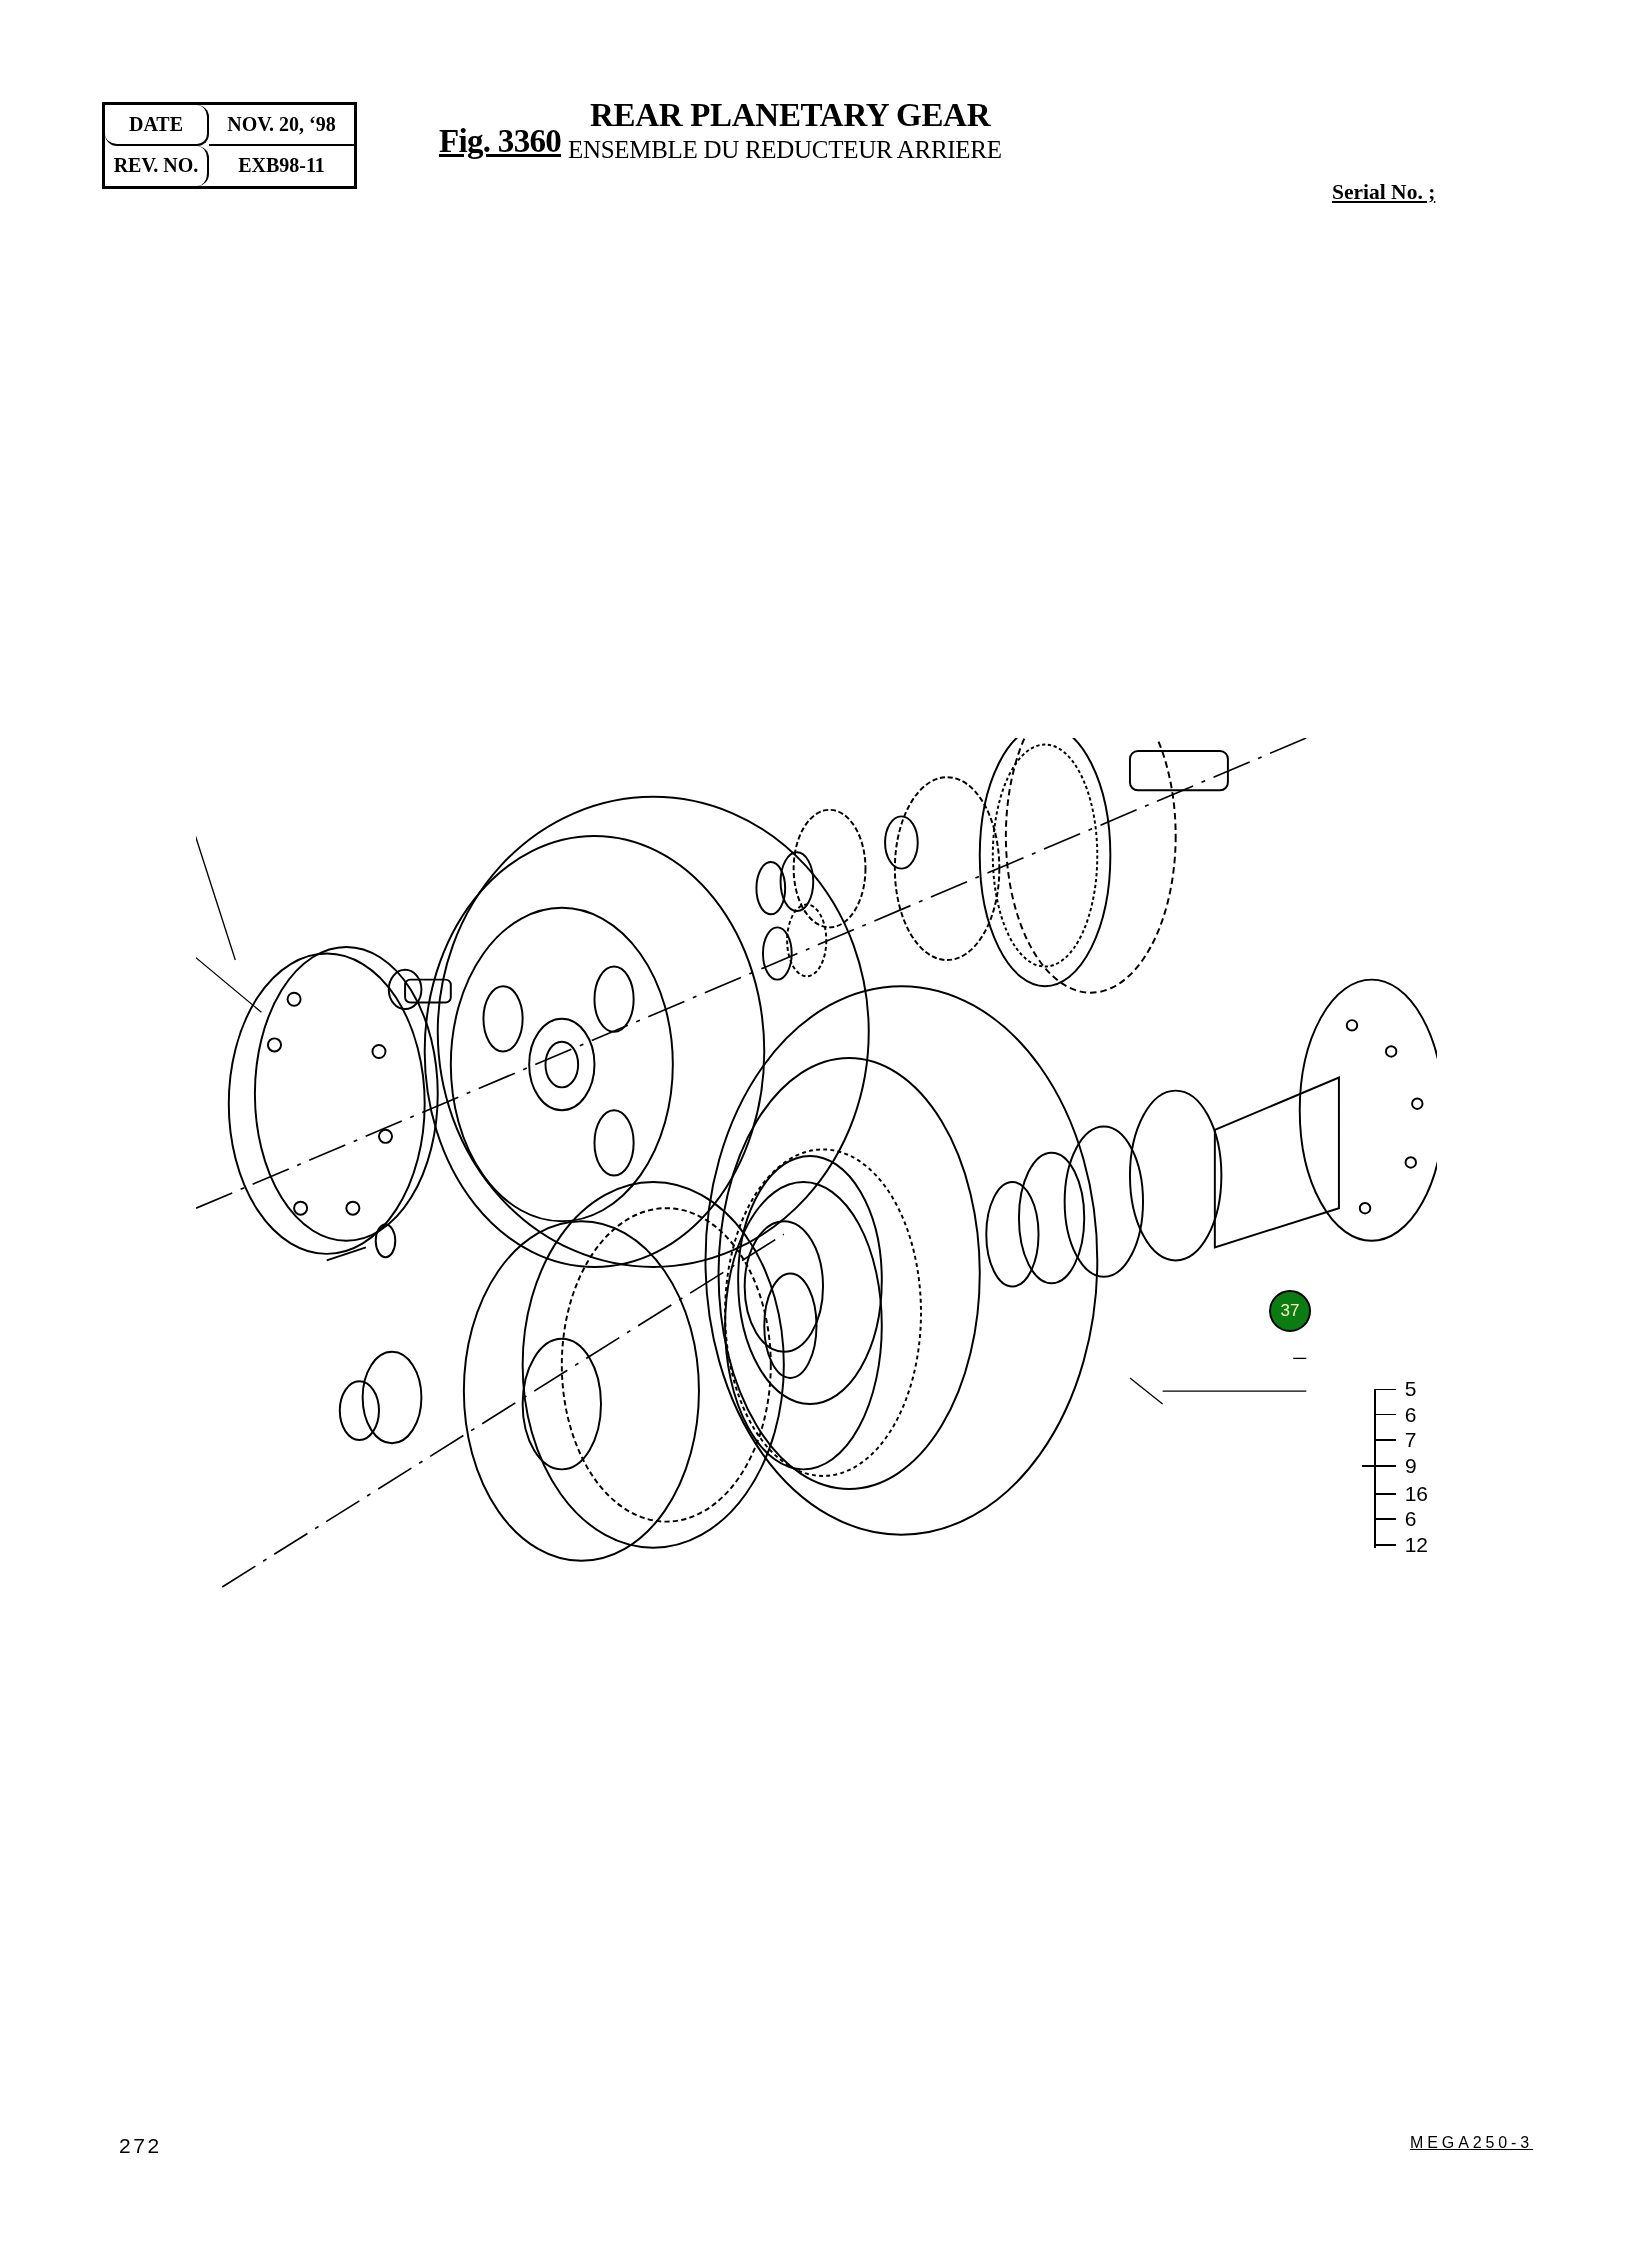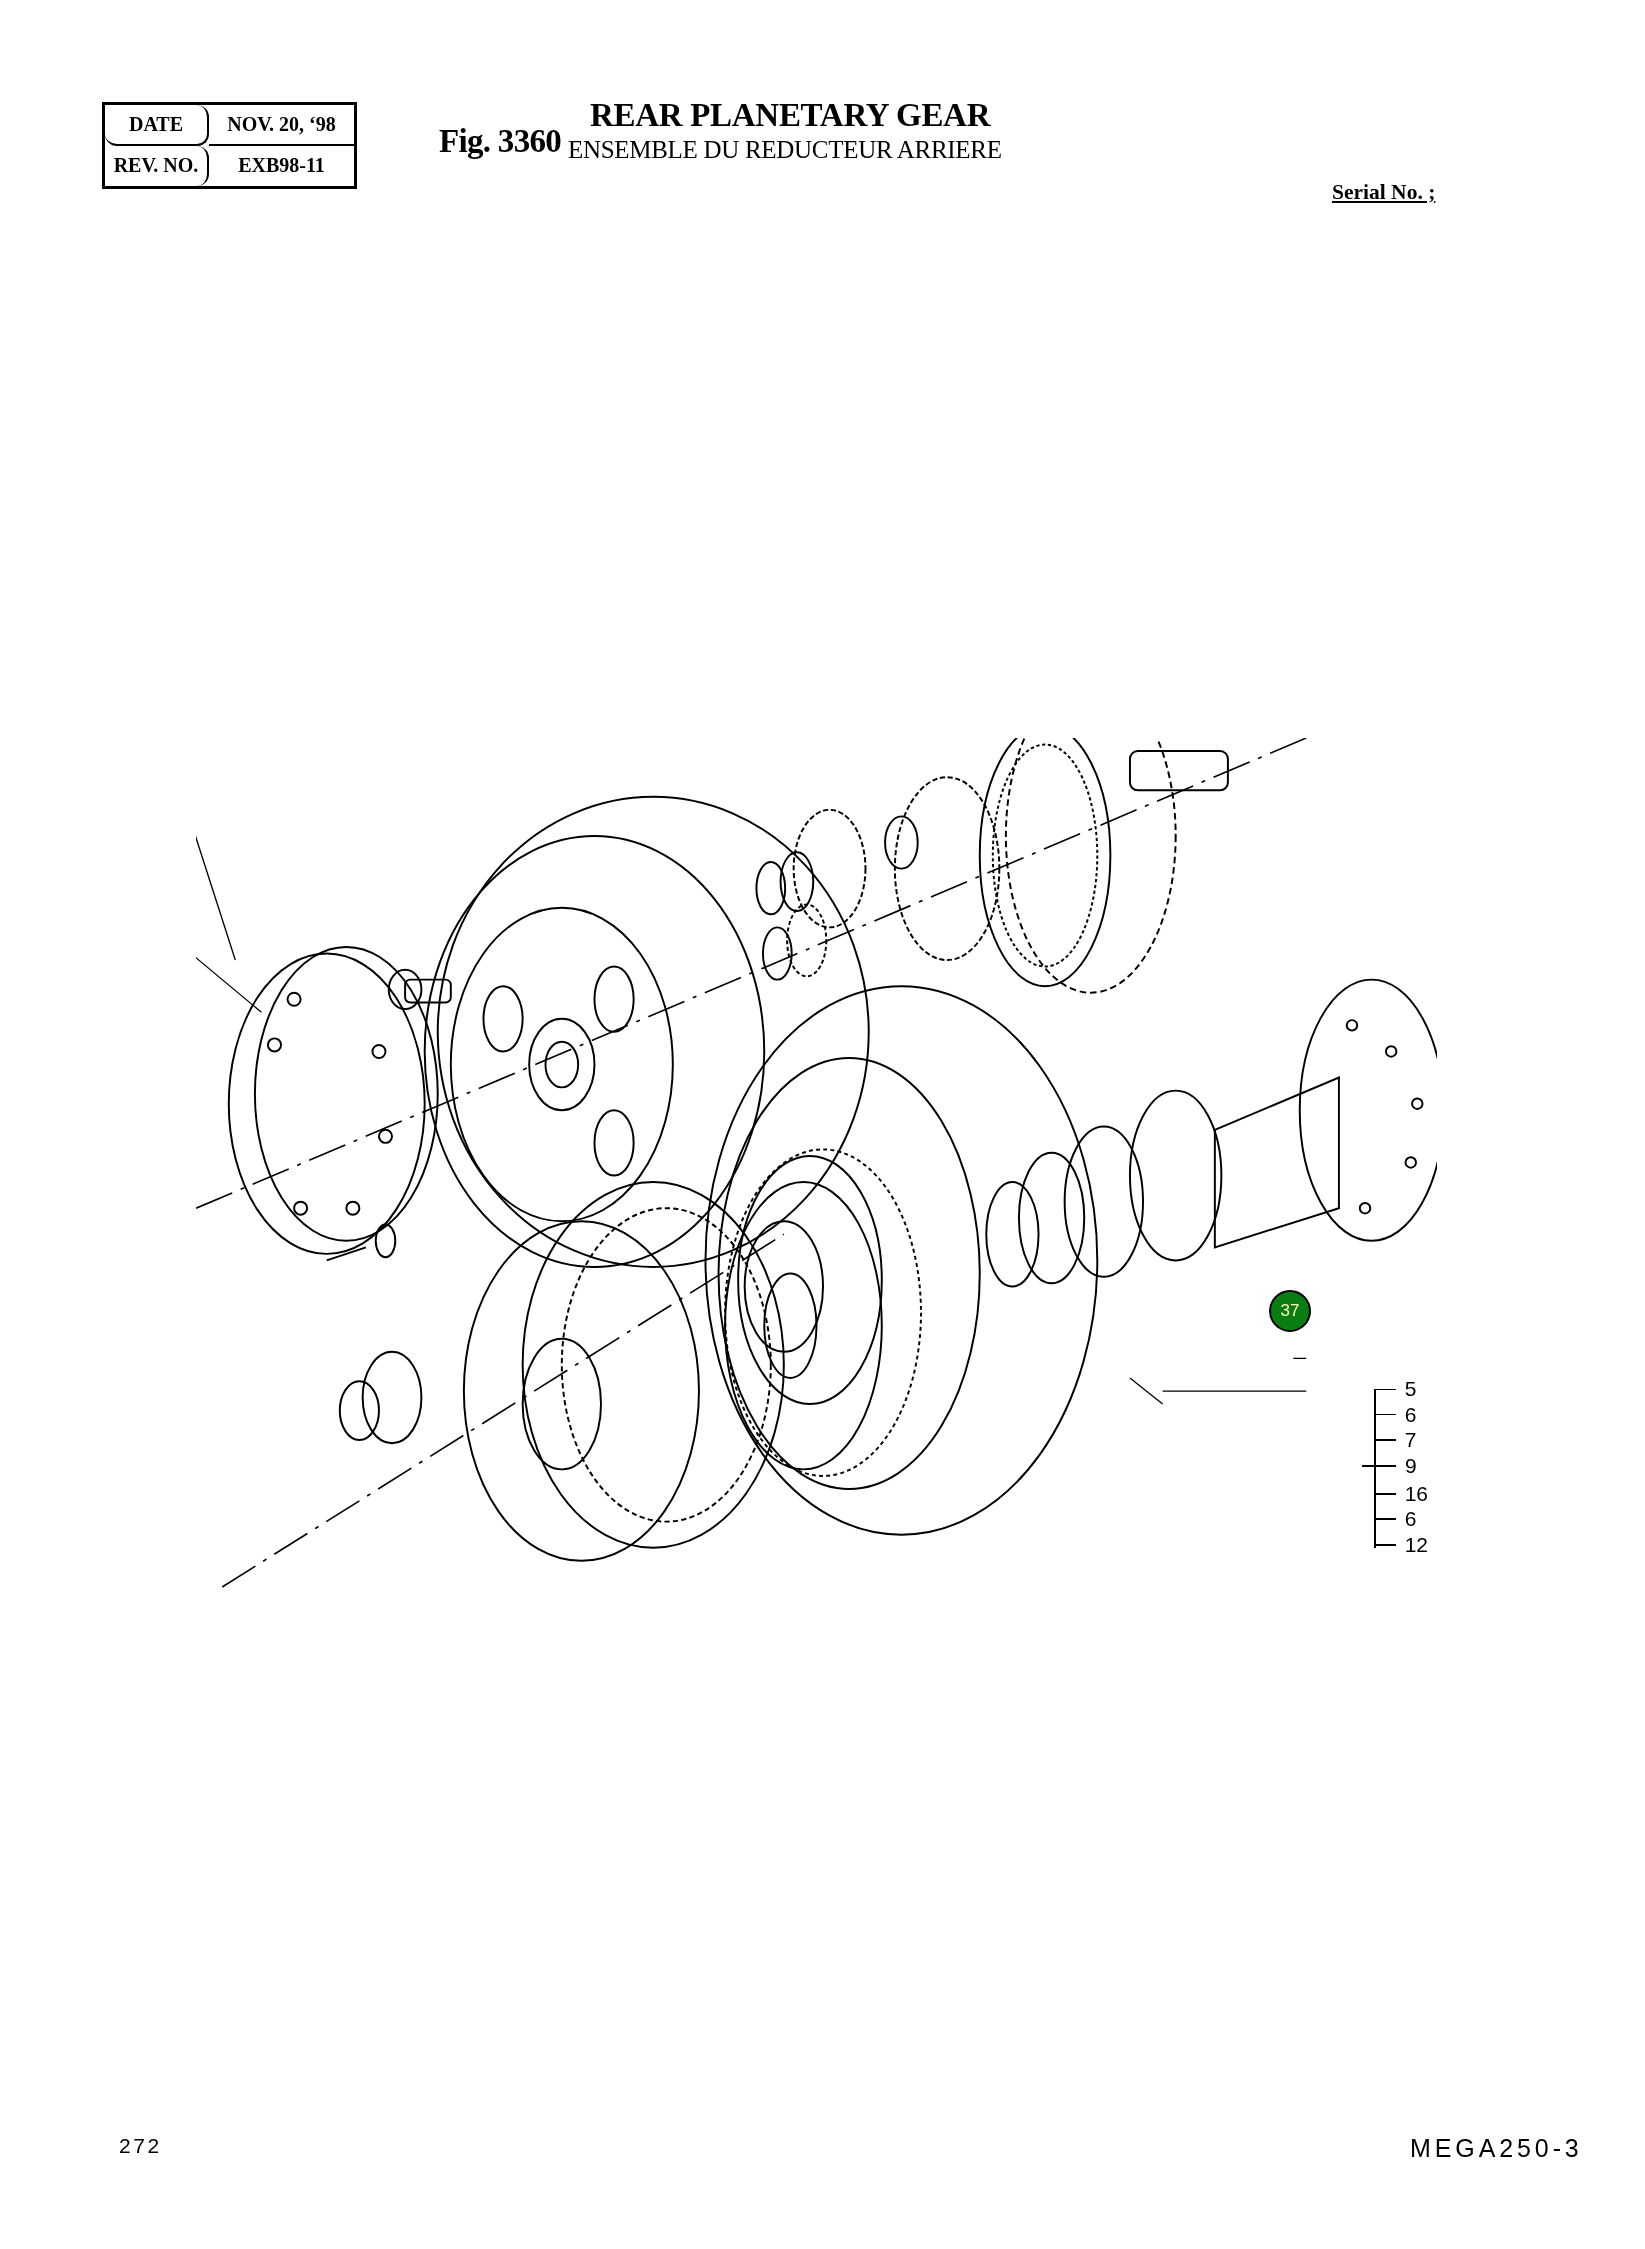--- a/index.html
+++ b/index.html
@@ -1,34 +1,34 @@
 <!DOCTYPE html>
 <html style="font-size:10.4px"><head>
 <meta charset="utf-8">
 <style>
   html, body { margin:0; padding:0; background:#ffffff; }
   body { width:1646px; height:2250px; position:relative; overflow:hidden; font-family:"Liberation Serif", serif; color:#000; }
   .hdr-table { position:absolute; left:102px; top:102px; width:255px; height:87px; border:3.3px solid #000; box-sizing:border-box; display:grid; grid-template-columns:104px 1fr; grid-template-rows:1fr 1fr; }
   .hdr-table > div { display:flex; align-items:center; justify-content:center; font-weight:bold; font-size:20px; box-sizing:border-box; }
   .hdr-table .c-l { border-right:2px solid #000;border-radius:12px; }
   .hdr-table .r1 { border-bottom:2.6px solid #000; }
-  .fig-num { position:absolute; left:439px; top:123px; font-weight:bold; font-size:33px; letter-spacing:-0.7px; }
+  .fig-num { position:absolute; left:439px; top:123px; font-weight:bold; font-size:33px; letter-spacing:-0.7px;text-decoration:underline; }
   .title1 { position:absolute; left:590px; top:97px; font-weight:bold; font-size:33px; letter-spacing:-0.3px; }
   .title2 { position:absolute; left:568px; top:136px; font-weight:normal; font-size:25px; letter-spacing:-0.3px; }
   .serial { position:absolute; left:1332px; top:180px; font-weight:bold; font-size:21.5px;text-decoration:underline; }
   .diagram { position:absolute; left:196px; top:738px; width:1241px; height:862px; }
   .callout { position:absolute; left:1269px; top:1290px; width:42px; height:42px; border-radius:50%; background:#0a7d12; border:2.6px solid #000; box-sizing:border-box; color:#fef9c3; font-family:"Liberation Sans", sans-serif; font-size:17px; display:flex; align-items:center; justify-content:center; }
   .legend { position:absolute; left:1371px; top:1384px; width:131px; height:196px; }
   .legend .bar { position:absolute; left:2.6px; top:5.2px; width:2.6px; height:159px; background:#000; }
   .legend .item { position:absolute; left:2.6px; height:26px; display:flex; align-items:center; }
   .legend .tick { width:22px; height:1.3px; background:#000; }
   .legend .tick.long { margin-left:-11.8px; width:34px; height:2px; }
   .legend .lbl { margin-left:9.1px; font-family:"Liberation Sans", sans-serif; font-size:21px; }
   .footer-left { position:absolute; left:119px; top:2134px; font-family:"Liberation Sans", sans-serif; font-size:21px; letter-spacing:2.6px; }
-  .footer-right { position:absolute; left:1410px; top:2134px; font-family:"Liberation Sans", sans-serif; font-size:25px; letter-spacing:3.9px; }
+  .footer-right { position:absolute; left:1410px; top:2134px; font-family:"Liberation Sans", sans-serif; font-size:16px; letter-spacing:3.9px;text-decoration:underline; }
 </style>
 </head>
 <body>
 
 <div class="hdr-table">
   <div class="c-l r1">DATE</div>
   <div class="r1">NOV. 20, ‘98</div>
   <div class="c-l">REV. NO.</div>
   <div>EXB98-11</div>
 </div>

